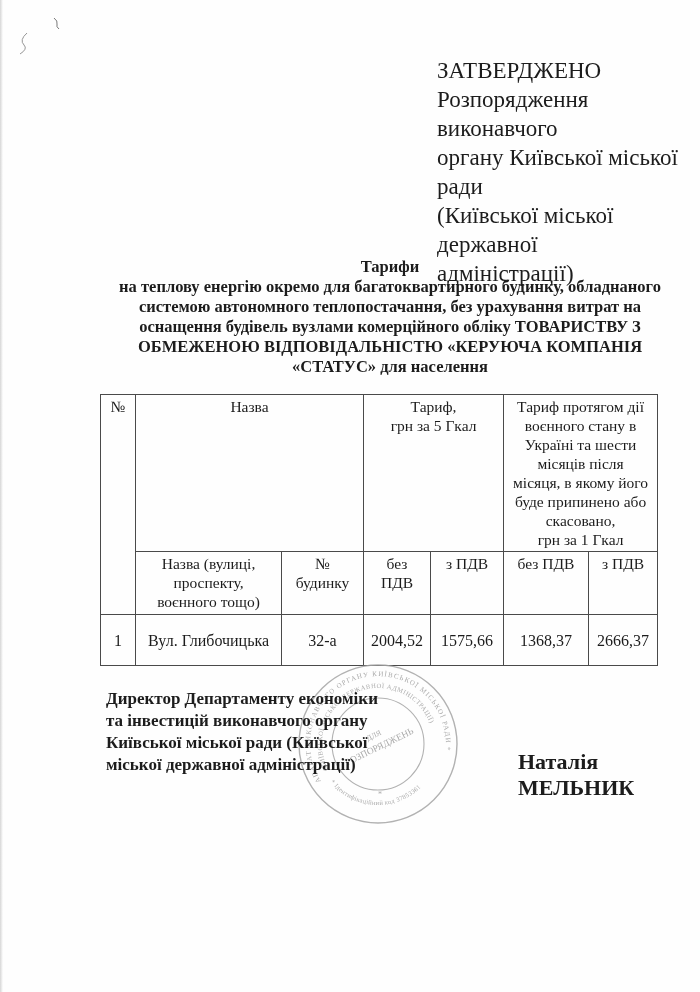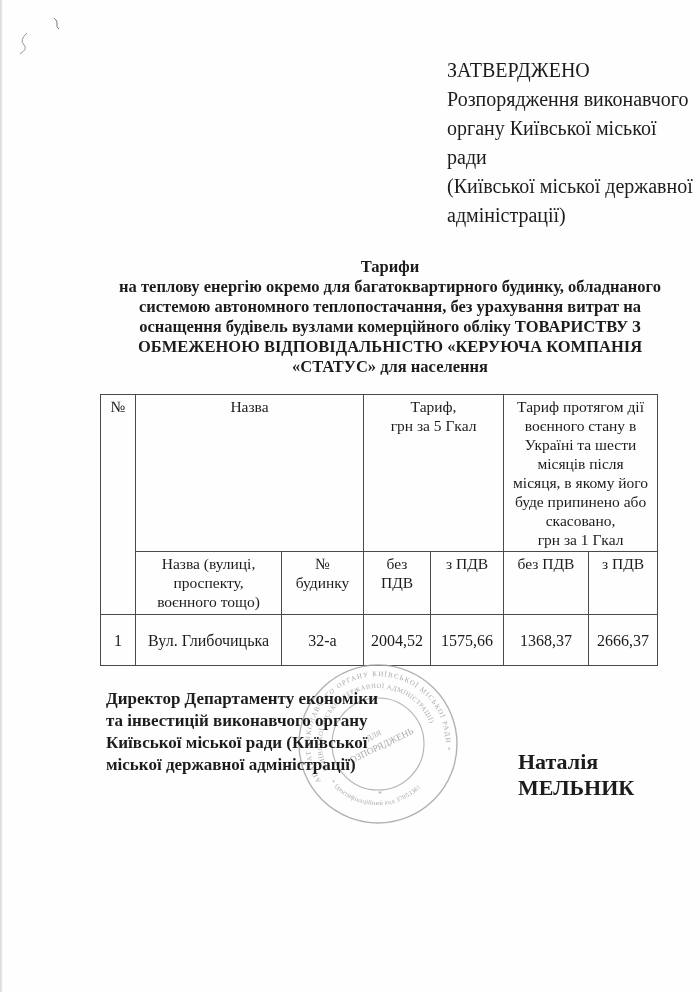--- a/index.html
+++ b/index.html
@@ -13,22 +13,22 @@
   }
   .page{position:absolute;inset:0;}
   .edge-left{
     position:absolute;left:0;top:0;width:3px;height:992px;
     background:linear-gradient(to right, rgba(110,110,110,.28), rgba(255,255,255,0));
   }
   .artifact{position:absolute;}
 
   
   .approval{
-    position:absolute;left:447px;top:56px;width:248px;
-    font-size:20px;line-height:29px;
+    position:absolute;left:437px;top:56px;width:248px;
+    font-size:23px;line-height:29px;
   }
   .pre{white-space:pre-line;}
 
   
   .doc-title{
     position:absolute;left:95px;top:257px;width:590px;
     text-align:center;font-weight:bold;
     font-size:16.5px;line-height:20px;
     white-space:pre-line;
   }

